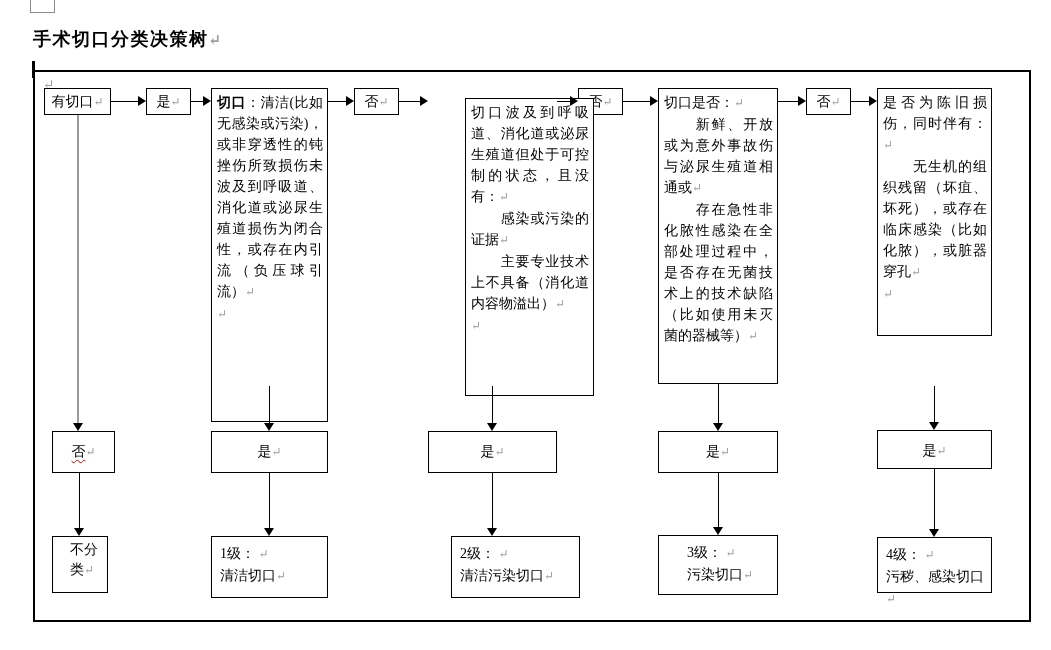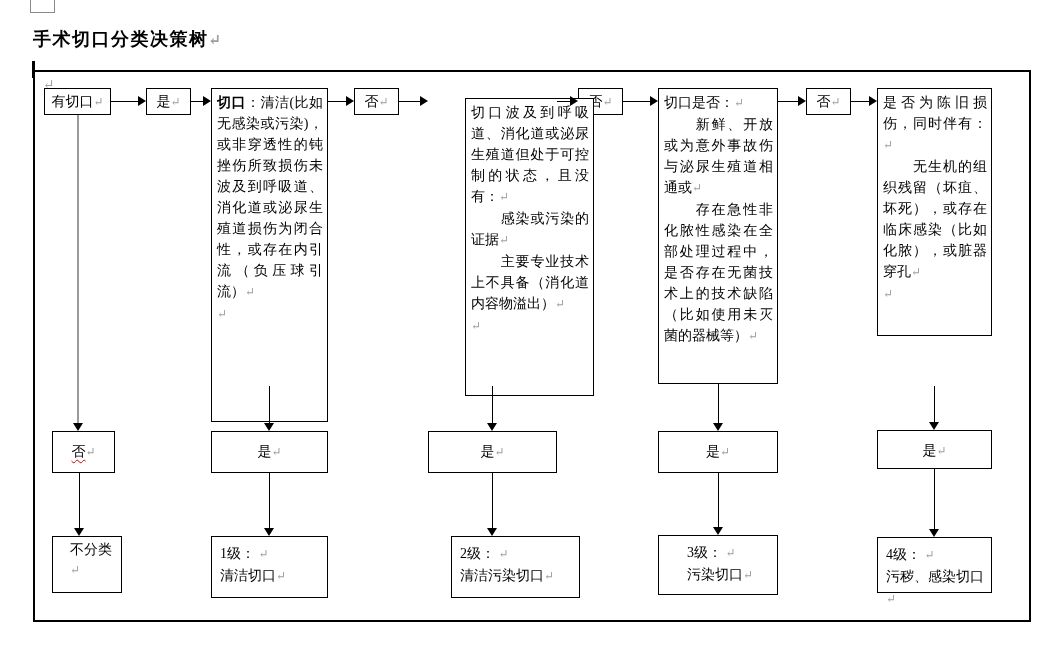--- a/index.html
+++ b/index.html
@@ -74,21 +74,21 @@
   <div class="box big" style="left:877px;top:88px;width:115px;height:248px;">是否为陈旧损伤，同时伴有：<span class="pc">↵</span>
 　　无生机的组织残留（坏疽、坏死），或存在临床感染（比如化脓），或脏器穿孔<span class="pc">↵</span>
 <span class="pc">↵</span></div>
 
   <div class="box ctr mid" style="left:52px;top:431px;width:63px;height:42px;"><span class="sq">否</span><span class="pc">↵</span></div>
   <div class="box ctr mid" style="left:211px;top:431px;width:117px;height:42px;">是<span class="pc">↵</span></div>
   <div class="box ctr mid" style="left:428px;top:431px;width:129px;height:42px;">是<span class="pc">↵</span></div>
   <div class="box ctr mid" style="left:658px;top:431px;width:120px;height:42px;">是<span class="pc">↵</span></div>
   <div class="box ctr mid" style="left:877px;top:430px;width:115px;height:39px;">是<span class="pc">↵</span></div>
 
-  <div class="box nc" style="left:52px;top:536px;width:70px;height:57px;padding-left:17px;">不分类<span class="pc">↵</span></div>
+  <div class="box nc" style="left:52px;top:536px;width:56px;height:57px;padding-left:17px;">不分类<span class="pc">↵</span></div>
   <div class="box lvl" style="left:211px;top:536px;width:117px;height:62px;"><div>1级： <span class="pc">↵</span></div><div>清洁切口<span class="pc">↵</span></div></div>
   <div class="box lvl" style="left:428px;top:536px;width:129px;height:62px;margin-left:23px;"><div>2级： <span class="pc">↵</span></div><div>清洁污染切口<span class="pc">↵</span></div></div>
   <div class="box lvl" style="left:658px;top:535px;width:120px;height:60px;padding-left:28px;"><div>3级： <span class="pc">↵</span></div><div>污染切口<span class="pc">↵</span></div></div>
   <div class="box lvl" style="left:877px;top:537px;width:115px;height:56px;"><div>4级： <span class="pc">↵</span></div><div>污秽、感染切口<span class="pc">↵</span></div></div>
 
   <div class="hl" style="left:111px;top:101px;width:28px;"></div>
     <div class="ar" style="left:138px;top:96px;"></div>
   <div class="hl" style="left:191px;top:101px;width:13px;"></div>
     <div class="ar" style="left:203px;top:96px;"></div>
   <div class="hl" style="left:328px;top:101px;width:19px;"></div>

